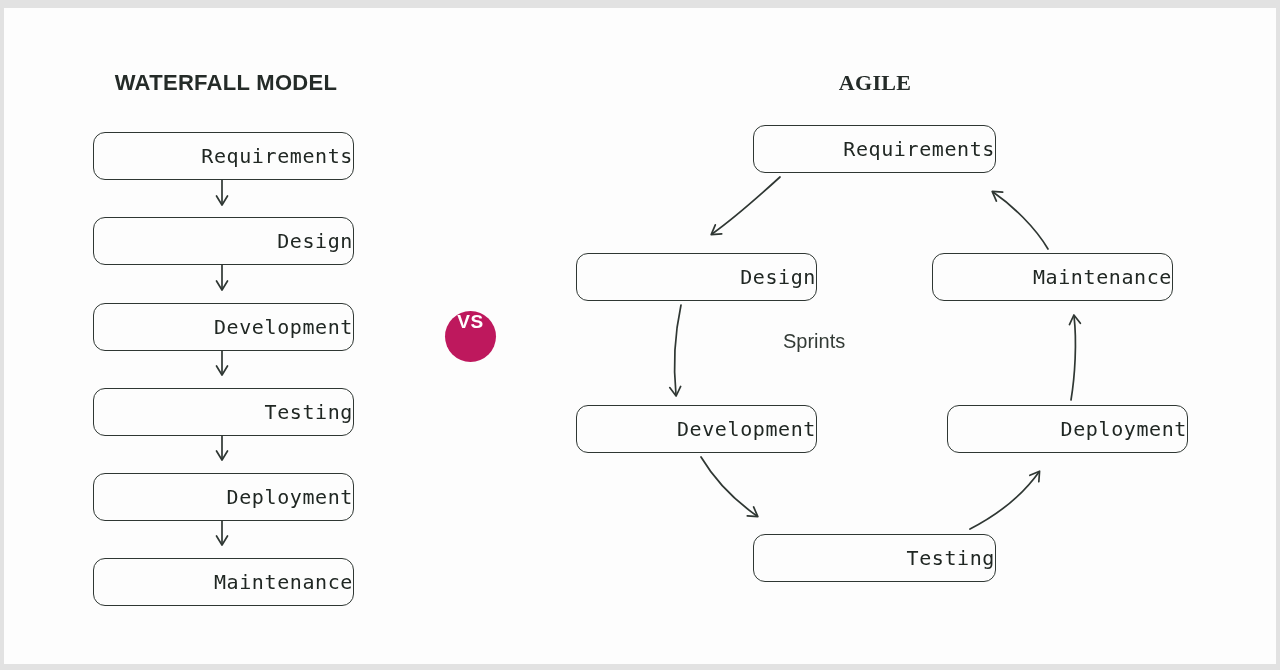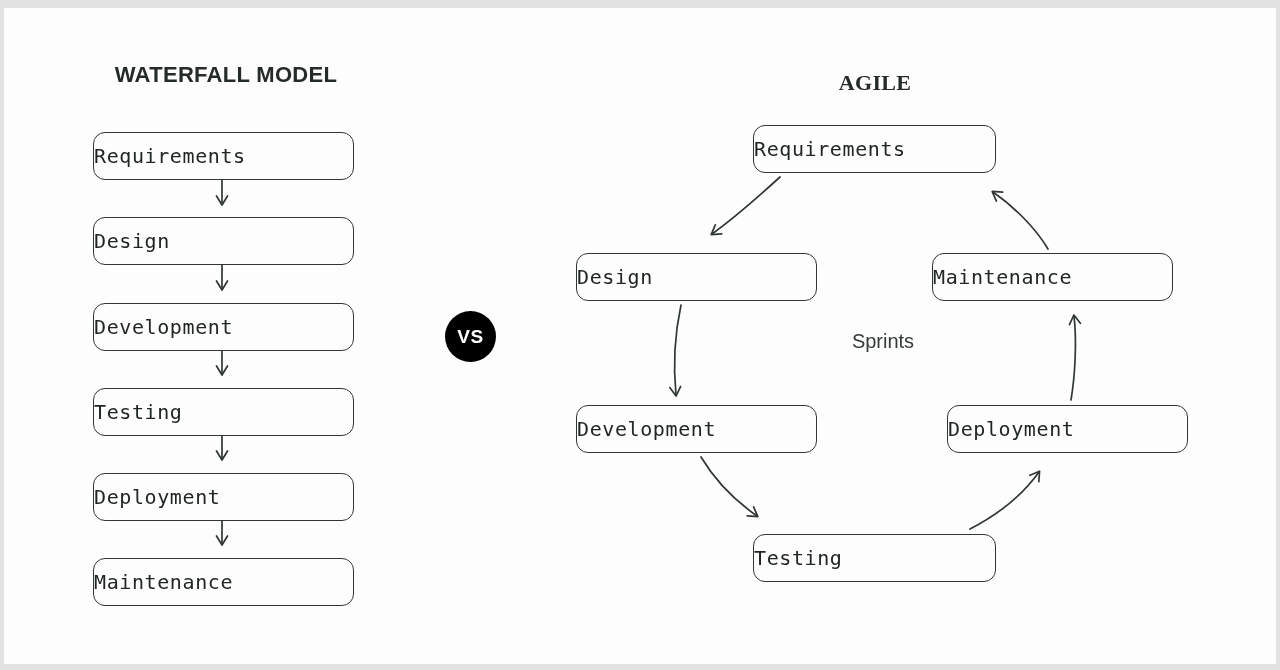--- a/index.html
+++ b/index.html
@@ -32,69 +32,69 @@
     color: #242b28;
   }
   .step-box {
     position: absolute;
     height: 48px;
     background: #fdfdfd;
     border: 1.6px solid #2f3733;
     border-radius: 12px;
     display: flex;
     align-items: center;
-    justify-content: flex-start;
+    justify-content: flex-end;
     font-family: "DejaVu Sans Mono", monospace;
     font-size: 20px;
     letter-spacing: 0.6px;
     color: #202723;
     box-sizing: border-box;
   }
   .wf-box { left: 89px; width: 261px; }
   .vs-badge {
     position: absolute;
     left: 441px;
     top: 303px;
     width: 51px;
     height: 51px;
     border-radius: 50%;
-    background: #000000;
+    background: #be185d;
     color: #ffffff;
     display: flex;
-    align-items: center;
+    align-items: flex-start;
     justify-content: center;
     font-weight: bold;
     font-size: 19px;
     letter-spacing: 0.5px;
   }
   .sprint-note {
     position: absolute;
     left: 779px;
     top: 320px;
     width: 200px;
-    text-align: center;
+    text-align: left;
     font-size: 20px;
     line-height: 26px;
     color: #333b36;
   }
   svg.arrows {
     position: absolute;
     left: 0;
     top: 0;
     width: 1272px;
     height: 656px;
     pointer-events: none;
   }
 </style>
 </head>
 <body>
 
 <div class="frame">
 
-  <div class="col-title" style="left:22px; top:54px;">WATERFALL MODEL</div>
+  <div class="col-title" style="left:22px; top:62px;">WATERFALL MODEL</div>
 
   <div class="step-box wf-box" style="top:124px;">
     <span>Requirements</span>
   </div>
   <div class="step-box wf-box" style="top:209px;">
     <span>Design</span>
   </div>
   <div class="step-box wf-box" style="top:295px;">
     <span>Development</span>
   </div>

